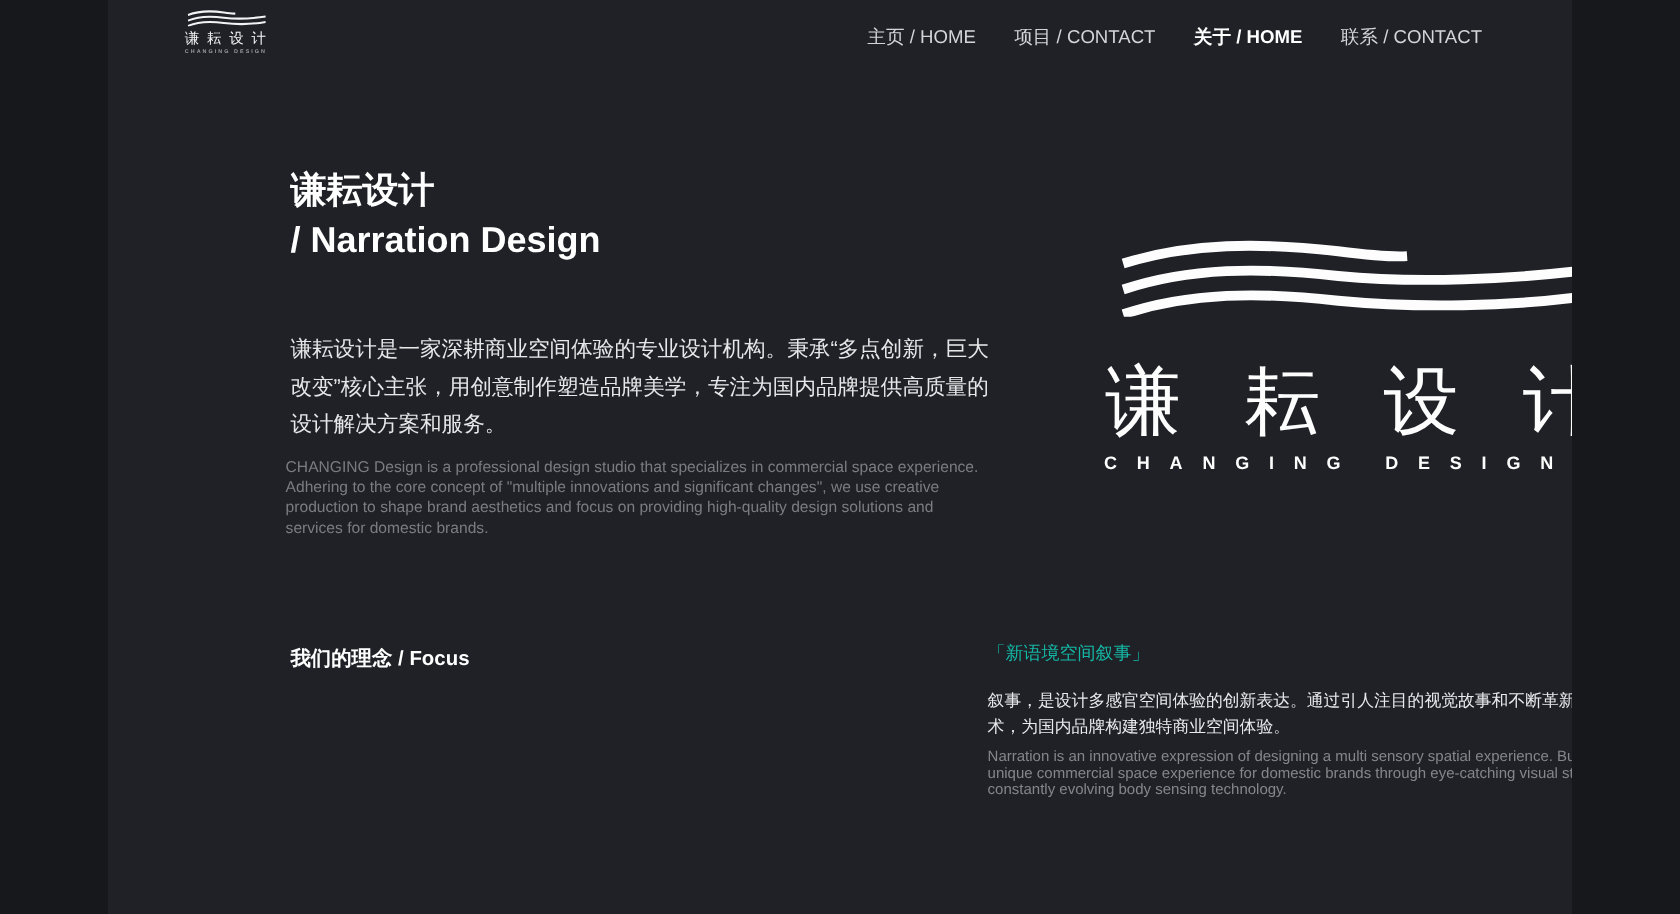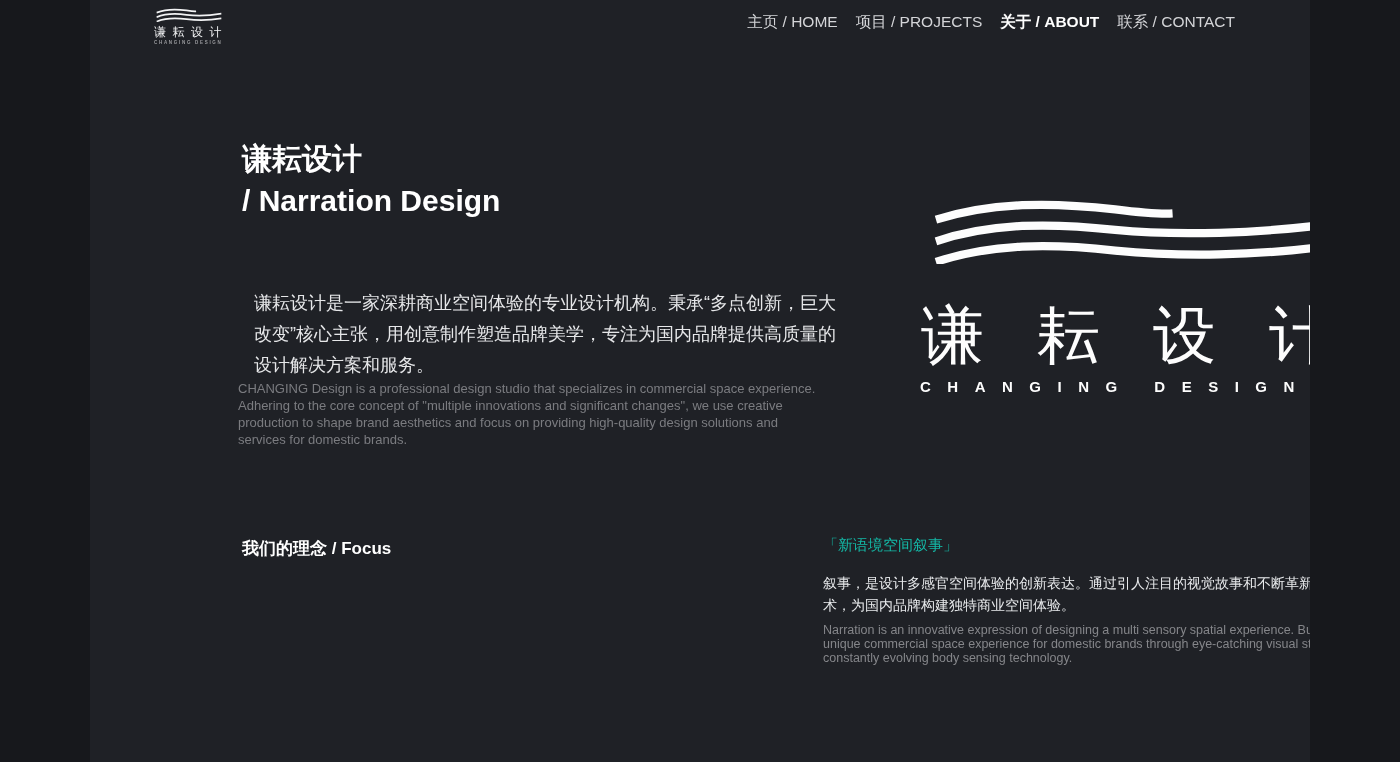--- a/index.html
+++ b/index.html
@@ -24,37 +24,37 @@
     display:block; margin-top:2px;
     font-size:12px; letter-spacing:6.5px; white-space:nowrap;
     color:#f2f3f4; font-weight:400; line-height:16px;
   }
   .logo-small .logo-en {
     display:block; margin-top:0px;
     font-size:4.5px; letter-spacing:1.7px; white-space:nowrap;
     color:#9a9b9e; font-weight:700; line-height:5px;
   }
   .nav {
-    position:absolute; top:12px; right:75px;
-    display:flex; gap:18px; align-items:flex-end;
+    position:absolute; top:22px; right:75px;
+    display:flex; gap:32px; align-items:flex-end;
     font-size:15.5px; line-height:20px;
   }
   .nav a { color:#d4d5d8; text-decoration:none; white-space:nowrap; cursor:pointer; }
   .nav a.active { color:#ffffff; font-weight:700; }
 
   
   .hero-title {
     position:absolute; left:152px; top:138px;
     font-size:30px; line-height:42px; font-weight:700; color:#ffffff;
     margin:0;
   }
   .hero-title span { display:block; }
   .intro-zh {
     position:absolute; left:152px; top:276px; width:592px;
-    font-size:18px; line-height:31px; color:#e6e7e9; margin:12px;
+    font-size:18px; line-height:31px; color:#e6e7e9; margin:0;
   }
   .intro-en {
     position:absolute; left:148px; top:380px; width:585px;
     font-size:13px; line-height:17px; color:#7b7c80; margin:0;
   }
 
   
   .logo-big { position:absolute; left:829px; top:198px; width:414px; }
   .logo-big svg { display:block; width:396px; height:66px; margin-left:13px; }
   .logo-big .logo-zh {
@@ -102,22 +102,22 @@
         <path d="M4,21 C60,4 120,4 185,11 C210,14 228,16 243,15" stroke="#f2f3f4" stroke-width="8"></path>
         <path d="M4,42 C60,24 120,24 185,31 C250,37 330,34 396,26" stroke="#f2f3f4" stroke-width="8"></path>
         <path d="M4,62 C60,44 120,44 185,51 C250,57 330,56 396,47" stroke="#f2f3f4" stroke-width="8"></path>
       </svg>
       <span class="logo-zh">谦耘设计</span>
       <span class="logo-en">CHANGING DESIGN</span>
     </div>
 
     <nav class="nav">
       <a href="#">主页 / HOME</a>
-      <a href="#">项目 / PROJECTS</a>
-      <a href="#" class="active">关于 / ABOUT</a>
+      <a href="#">项目 / CONTACT</a>
+      <a href="#" class="active">关于 / HOME</a>
       <a href="#">联系 / CONTACT</a>
     </nav>
   </div>
 
   <h1 class="hero-title">
     <span>谦耘设计</span>
     <span>/ Narration Design</span>
   </h1>
 
   <p class="intro-zh">谦耘设计是一家深耕商业空间体验的专业设计机构。秉承“多点创新，巨大改变”核心主张，用创意制作塑造品牌美学，专注为国内品牌提供高质量的设计解决方案和服务。</p>

